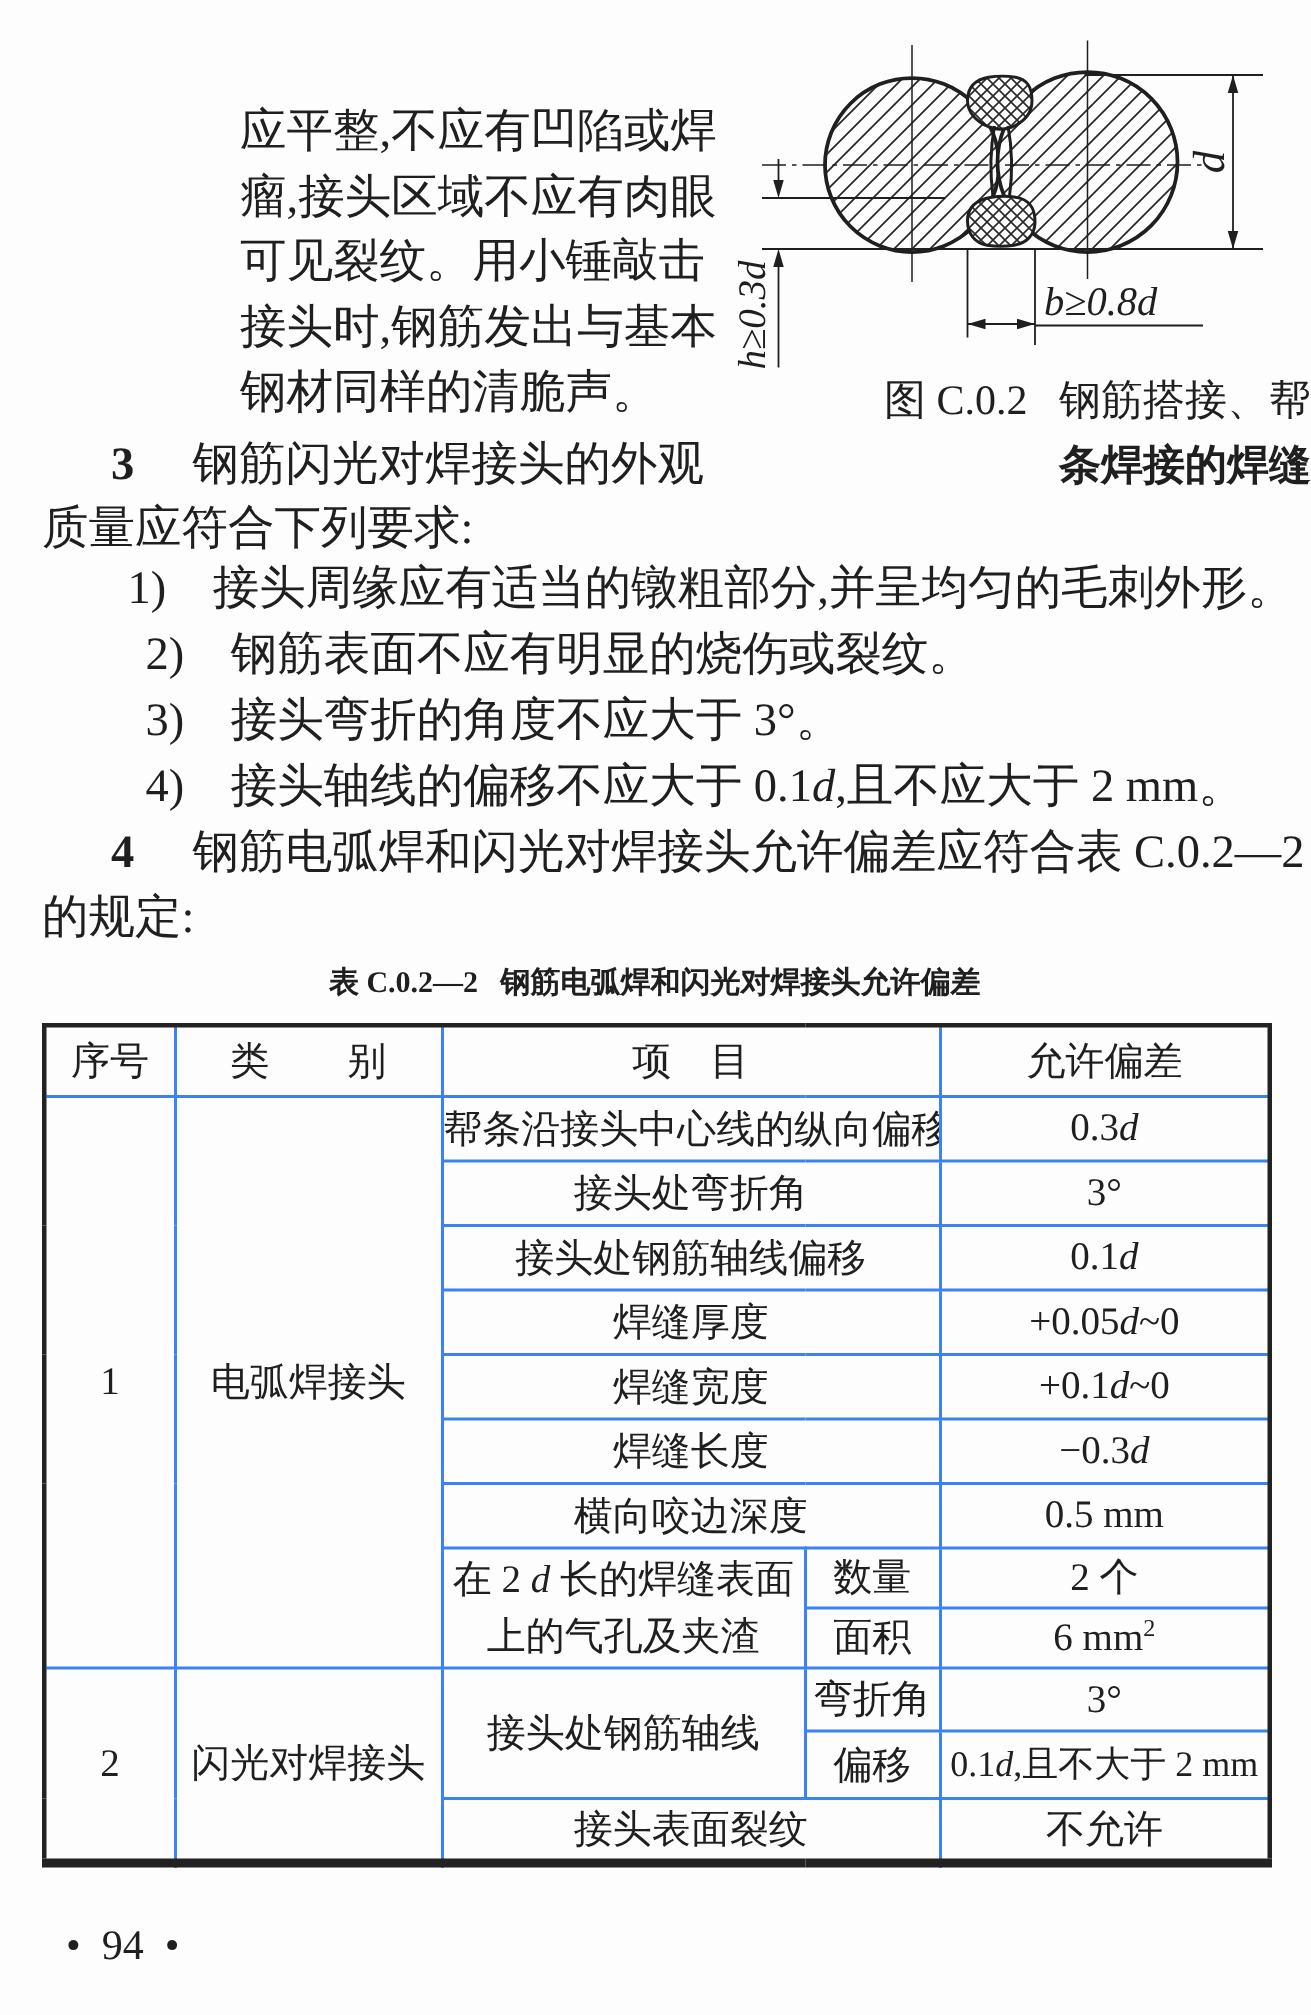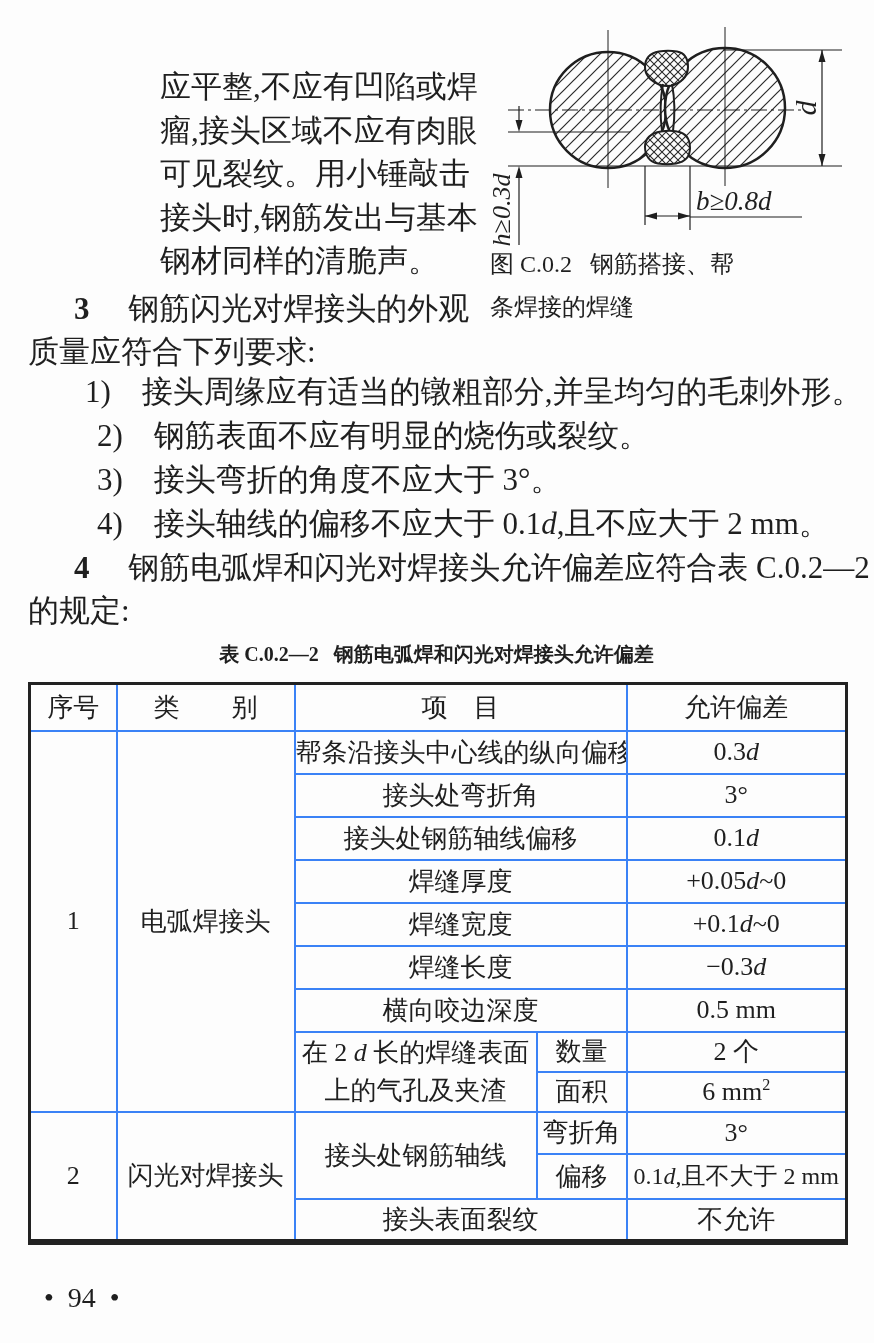--- a/index.html
+++ b/index.html
@@ -4,23 +4,23 @@
 <style>
   html,body{margin:0;padding:0;}
   body{width:874px;height:1343px;background:#fdfdfd;overflow:hidden;
        font-family:"Liberation Serif", serif;color:#1f1f1f;}
   .page{position:relative;width:874px;height:1343px;}
   .line{position:absolute;white-space:pre;font-size:31px;line-height:43px;}
   .line b{font-weight:bold;}
   i{font-style:italic;}
   sup{font-size:62%;}
   .figure{position:absolute;left:490px;top:20px;width:384px;height:315px;}
-  .cap{position:absolute;left:0;width:384px;text-align:left;font-size:24px;white-space:pre;}
+  .cap{position:absolute;left:0;width:384px;text-align:right;font-size:28px;white-space:pre;}
   .cap1{top:228px;}
-  .cap2{top:271px;}
+  .cap2{top:271px;font-weight:bold;}
   .tbl-title{position:absolute;left:28px;top:641px;width:817px;text-align:center;
              font-weight:bold;font-size:20px;white-space:pre;}
   table.tol{position:absolute;left:28px;top:682px;width:817px;border-collapse:collapse;
             table-layout:fixed;font-size:26px;
             border:3px solid #222;border-bottom-width:6px;}
   table.tol td{border:2px solid #3b82f6;text-align:center;vertical-align:middle;
                padding:0;white-space:pre;overflow:hidden;}
   td.twoline{line-height:38px;}
   td.tight{font-size:24px;}
   .note{position:absolute;left:71px;top:1310px;font-size:22px;white-space:pre;margin-top:34px;}

